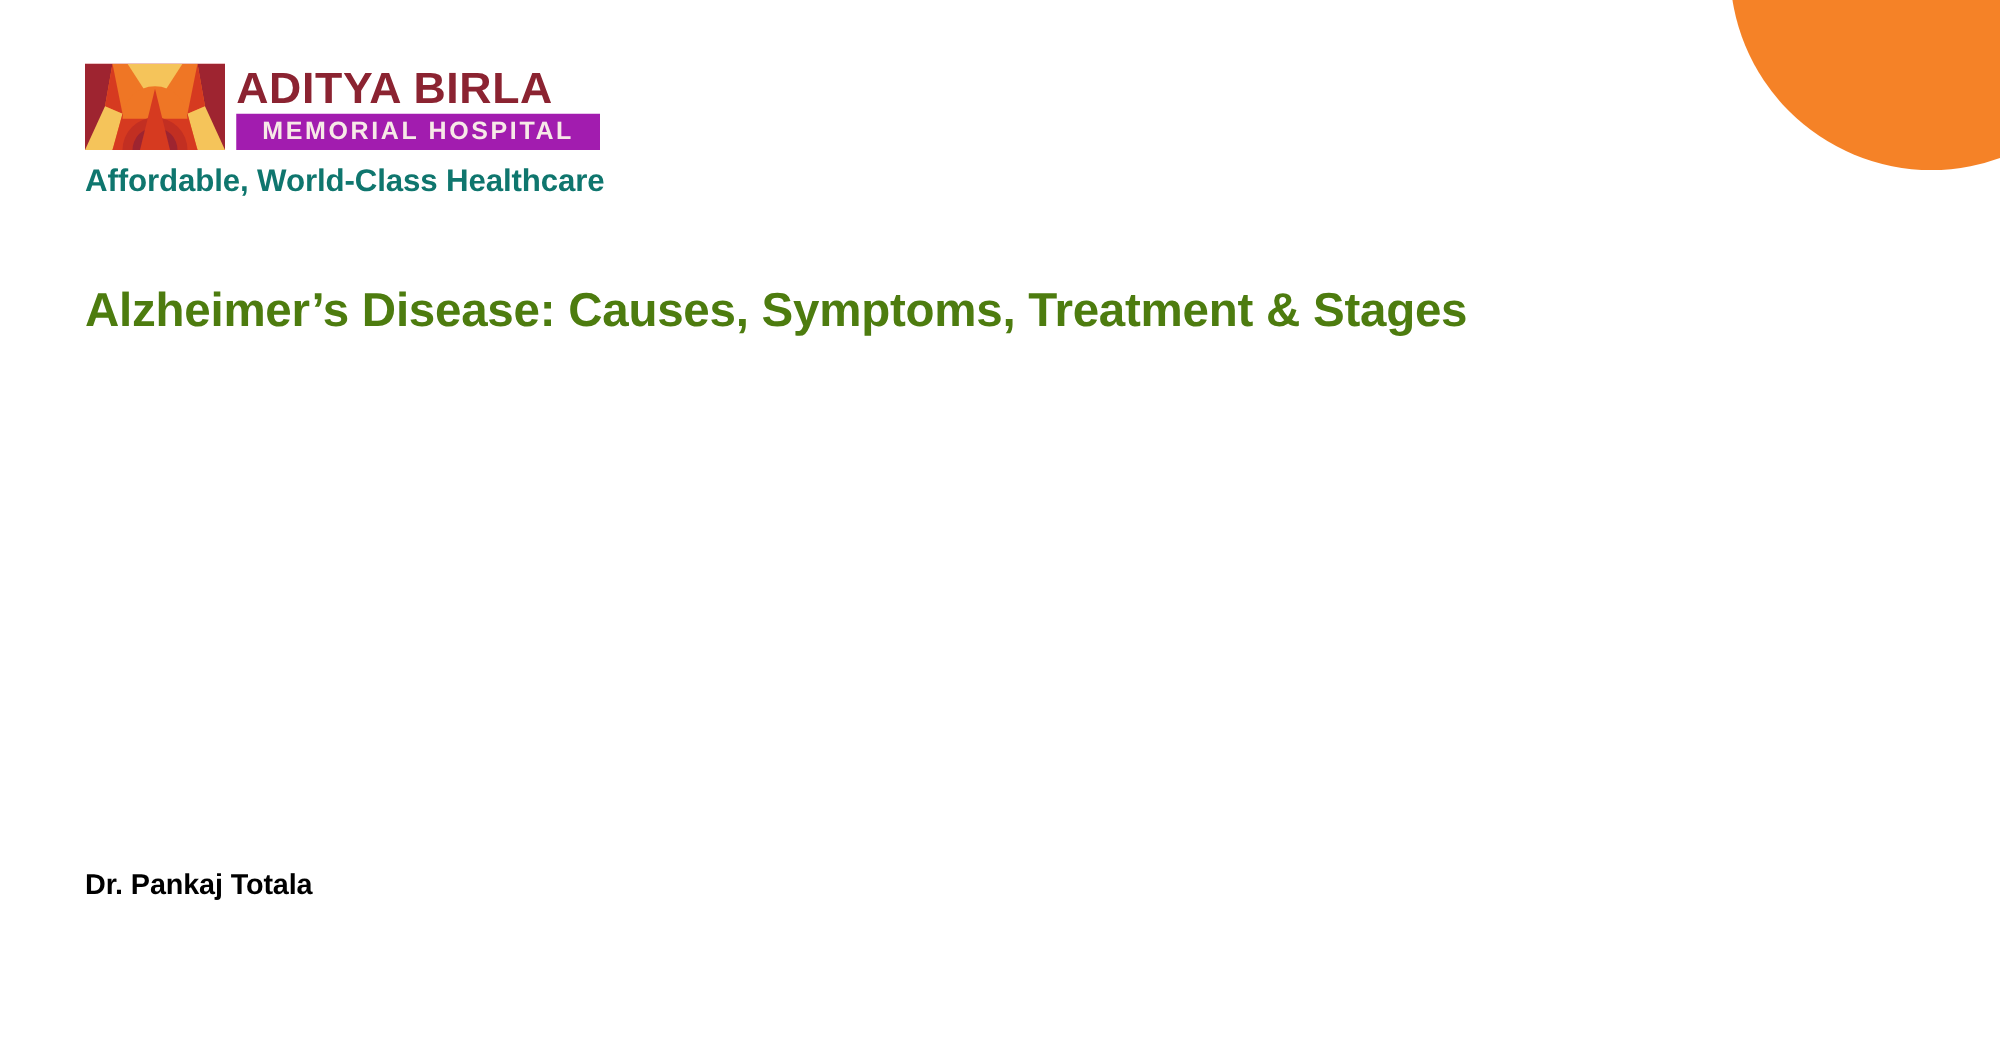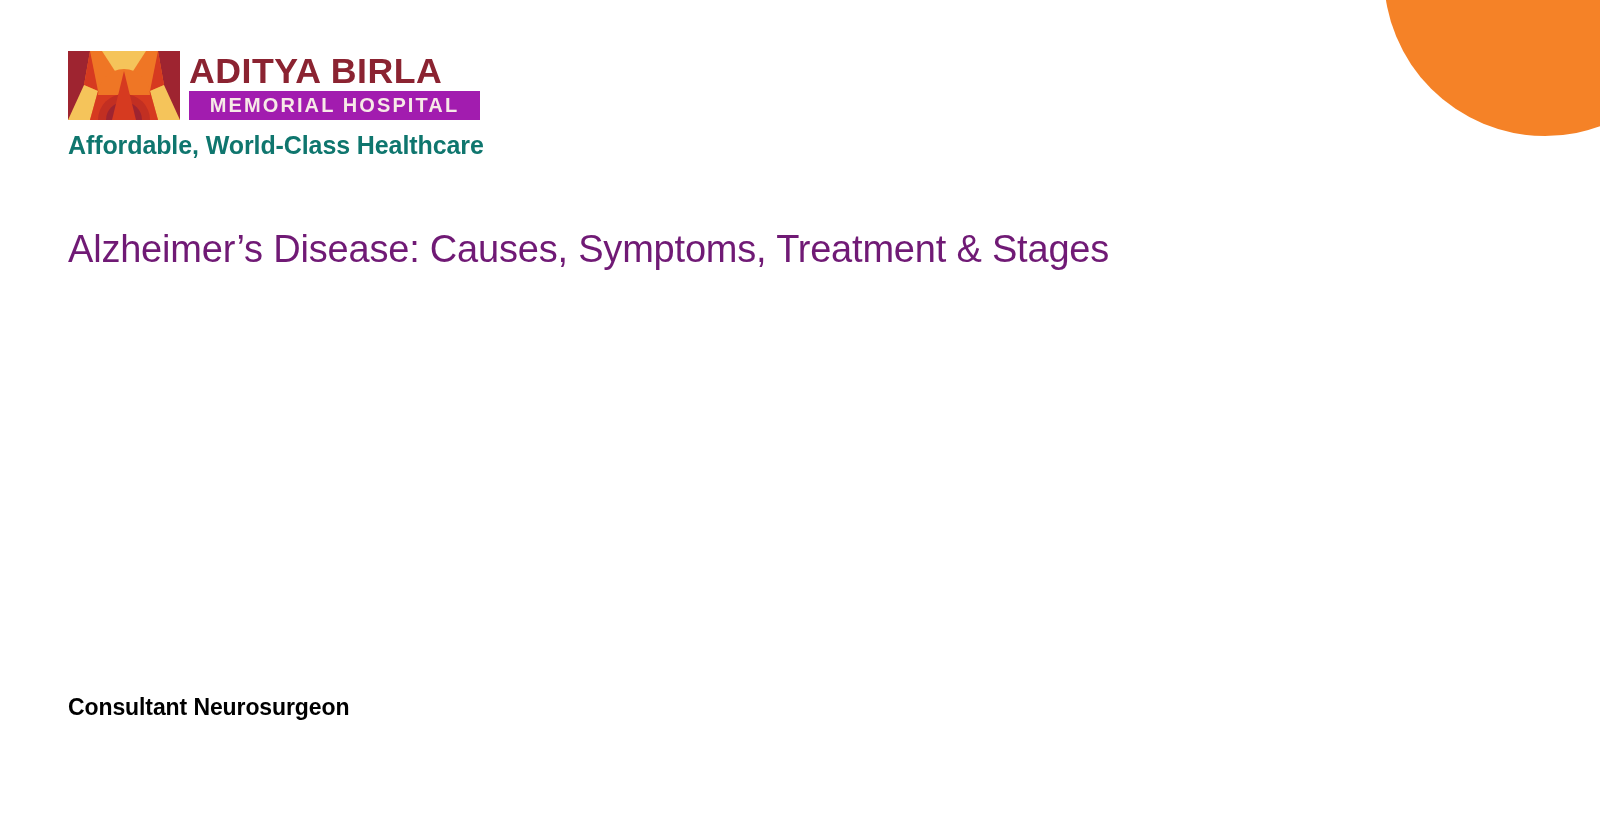--- a/index.html
+++ b/index.html
@@ -97,24 +97,24 @@
     white-space: nowrap;
   }
 
   
   .slide-title {
     position: absolute;
     left: 68px;
     top: 200px;
     width: 1400px;
     font-family: "Liberation Sans", sans-serif;
-    font-weight: normal;
+    font-weight: bold;
     font-size: 38px;
     line-height: 48px;
-    color: #701a75;
+    color: #4d7c0f;
     letter-spacing: -0.2px;
     white-space: nowrap;
   }
 
   
   .presenter-block {
     position: absolute;
     left: 68px;
     top: 688px;
     width: 700px;
@@ -182,16 +182,16 @@
     </div>
 
     <div class="logo-tagline">Affordable, World-Class Healthcare</div>
   </div>
 
   <h1 class="slide-title">Alzheimer’s Disease: Causes, Symptoms, Treatment &amp; Stages</h1>
 
   <div class="slide-body"></div>
 
   <div class="presenter-block">
-    <div class="presenter-role">Consultant Neurosurgeon</div>
+    <div class="presenter-name">Dr. Pankaj Totala</div>
   </div>
 
 </div>
 
 </body></html>

